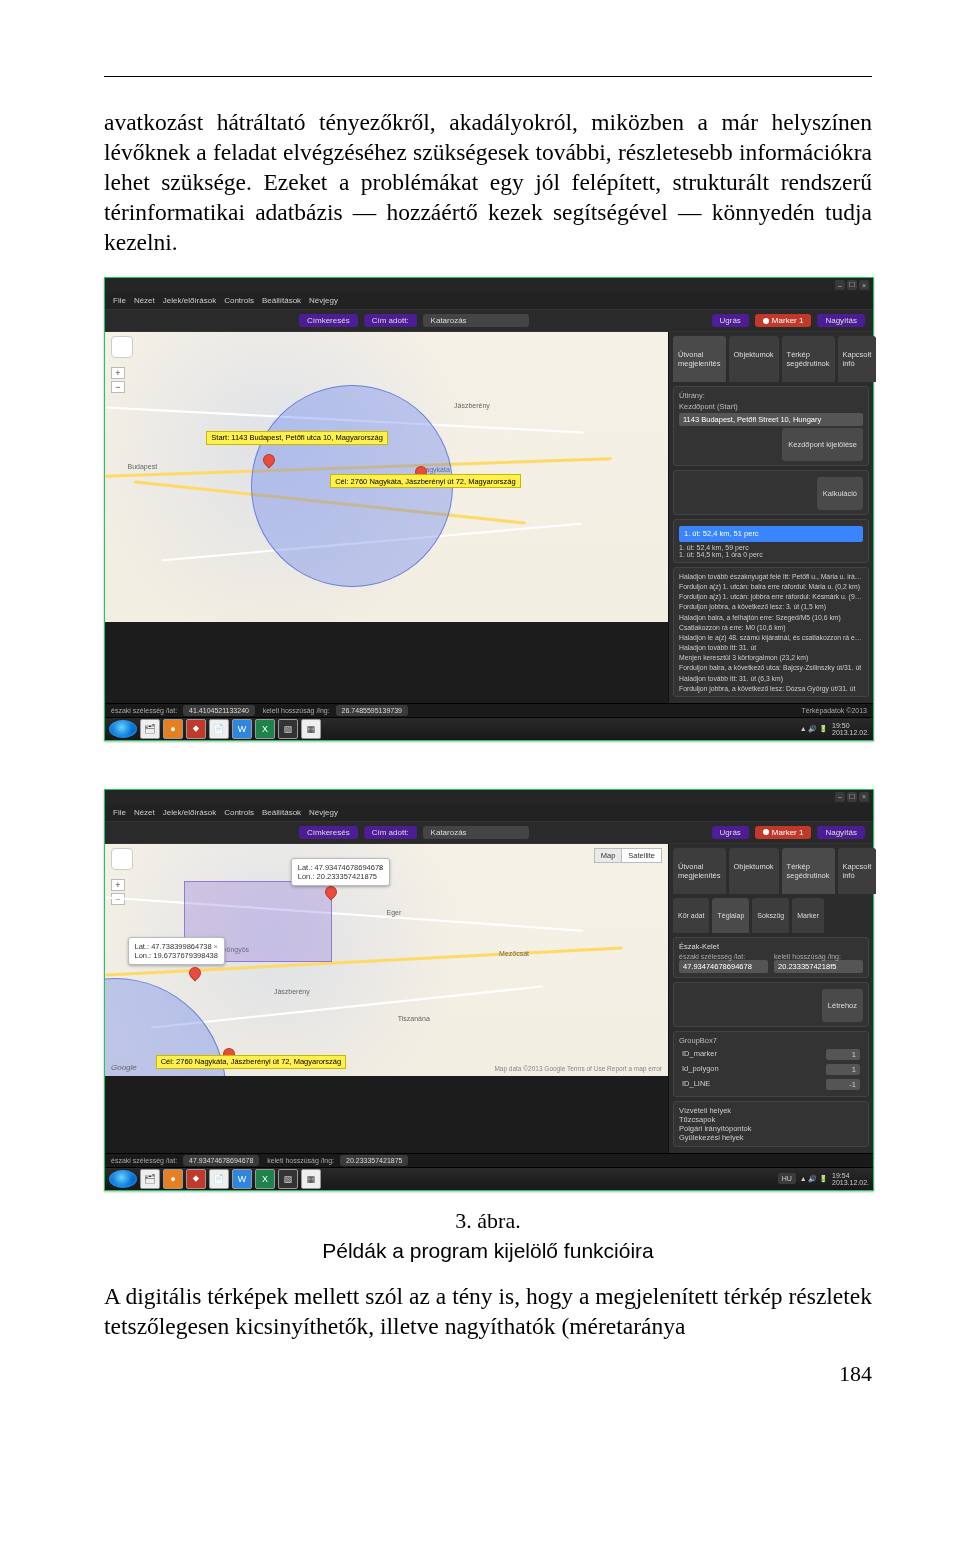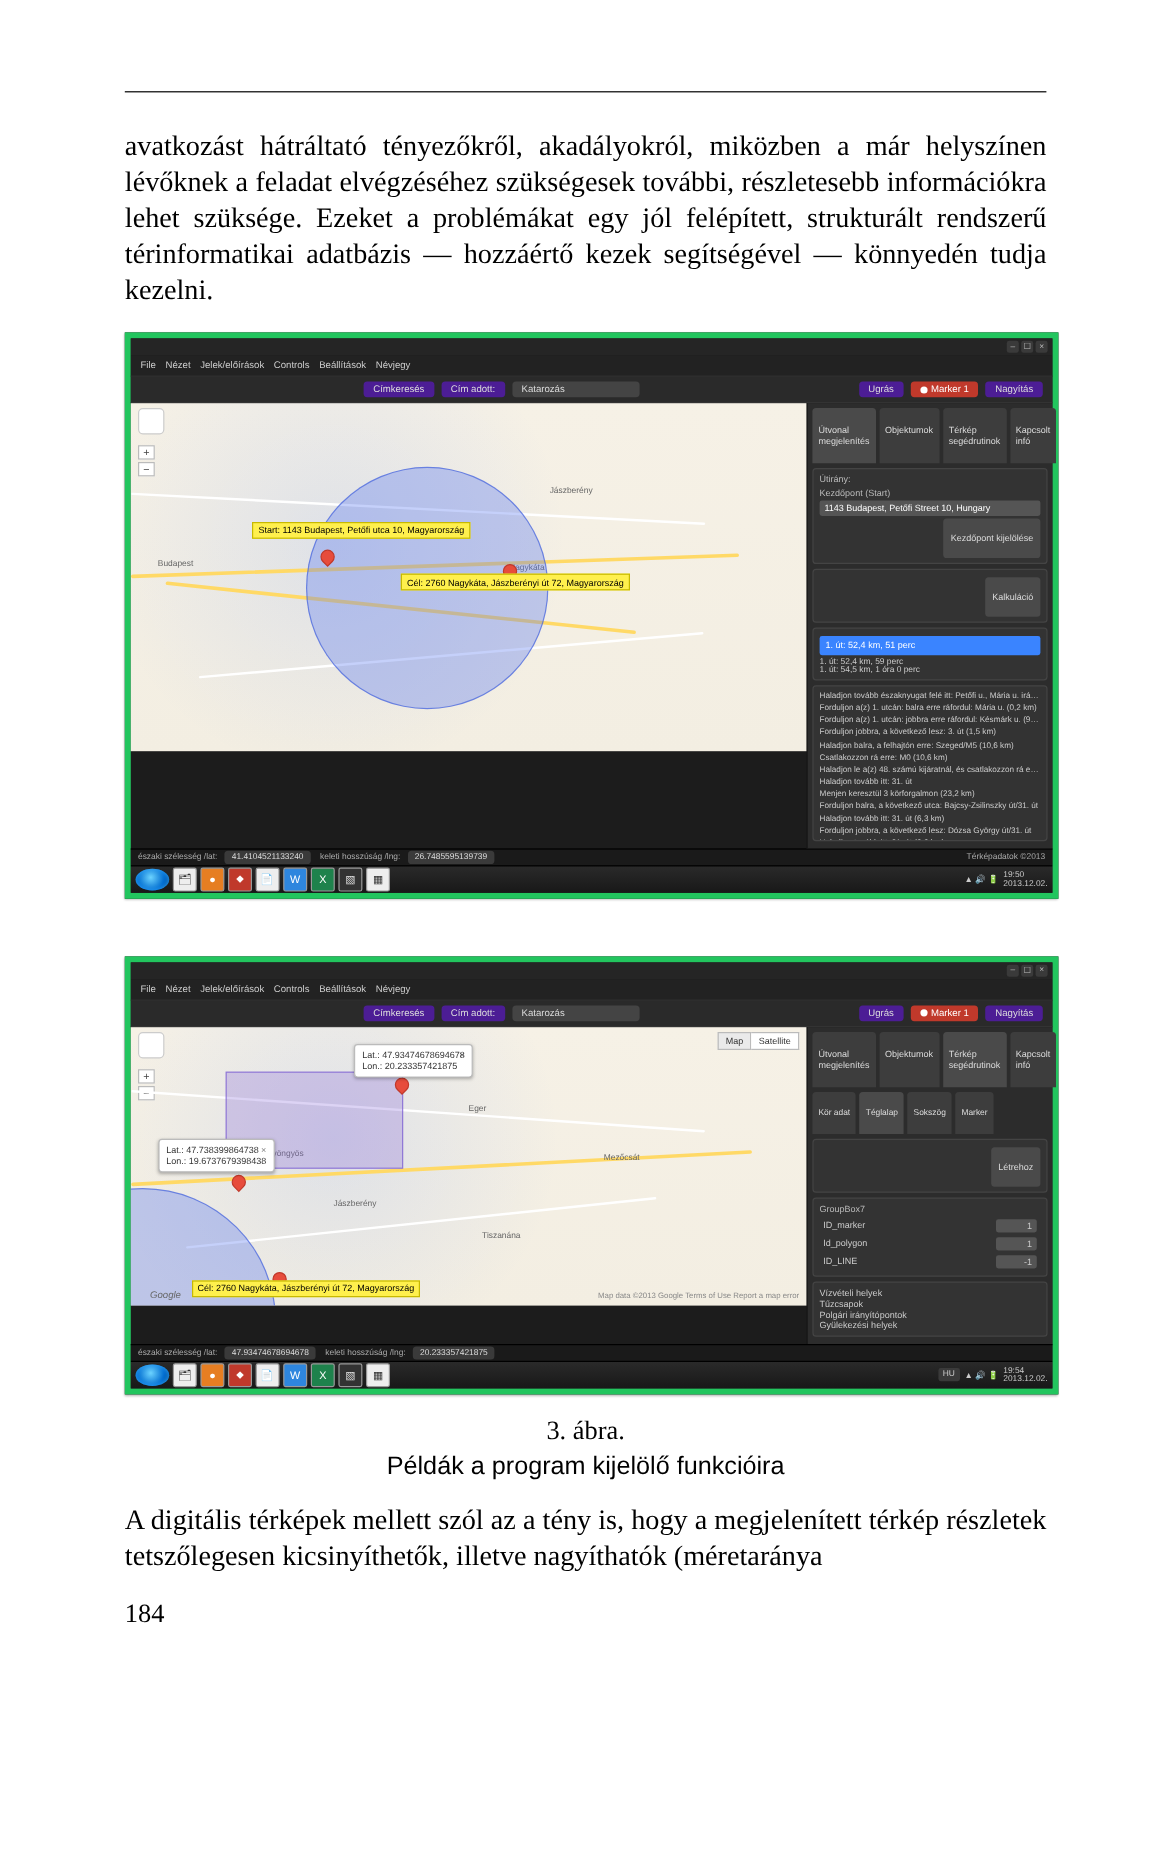--- a/index.html
+++ b/index.html
@@ -32,21 +32,21 @@
   }
 
   
   .app {
     width: 768px;
     margin: 0 auto;
     background: #1c1c1c;
     color: #ddd;
     font-family: Arial, Helvetica, sans-serif;
     font-size: 8.5px;
-    border: 5px solid #22c55e;
+    border: 1px solid #22c55e;
     box-shadow: 0 1px 2px rgba(0,0,0,.3);
     position: relative;
   }
   .titlebar {
     background: #252525;
     height: 14px;
     display: flex;
     align-items: center;
     justify-content: space-between;
     padding: 0 4px;
@@ -283,20 +283,21 @@
   .fig-caption {
     text-align: center;
     font-size: 22px;
     margin-top: 16px;
     line-height: 1.3;
   }
   .fig-title { font-family: Arial, Helvetica, sans-serif; font-size: 21px; display:block; margin-top:2px; }
   .page-num {
     font-size: 22px;
     margin-top: 12px;
+    text-align: right;
   }
 </style>
 </head>
 <body>
 
 <div class="page">
   <hr class="top-rule">
 
   <p class="body-text">avatkozást hátráltató tényezőkről, akadályokról, miközben a már helyszínen lévőknek a feladat elvégzéséhez szükségesek további, részletesebb információkra lehet szüksége. Ezeket a problémákat egy jól felépített, strukturált rendszerű térinformatikai adatbázis — hozzáértő kezek segítségével — könnyedén tudja kezelni.</p>
 
@@ -513,37 +514,50 @@
             <div>Lat.: 47.738399864738</div>
             <div>Lon.: 19.6737679398438</div>
           </div>
 
           <div class="marker" style="left:21%; top:88%">
               <div class="pin"></div>
             </div>
           <div class="label-yellow" style="left:9%; top:91%">Cél: 2760 Nagykáta, Jászberényi út 72, Magyarország</div>
 
           <div style="position:absolute; right:6px; bottom:4px; font-size:6.5px; color:#888">Map data ©2013 Google   Terms of Use   Report a map error</div>
-          <div style="position:absolute; left:16px; bottom:4px; font-size:8px; color:#666; font-style:italic">Google</div>
+          <div style="position:absolute; left:6px; bottom:4px; font-size:8px; color:#666; font-style:italic">Google</div>
         </div>
 
         <div class="side">
           <div class="tabs">
             <span class="tab">Útvonal megjelenítés</span>
             <span class="tab">Objektumok</span>
             <span class="tab active">Térkép segédrutinok</span>
             <span class="tab">Kapcsolt infó</span>
           </div>
           <div class="tabs" style="font-size:7px">
             <span class="tab">Kör adat</span>
             <span class="tab active">Téglalap</span>
             <span class="tab">Sokszög</span>
             <span class="tab">Marker</span>
           </div>
 
+          <div class="panel-block">
+            <div class="panel-label" style="color:#ddd">Észak‑Kelet</div>
+            <div class="kv-row">
+              <div class="kv-col">
+                <div class="klabel">északi szélesség /lat:</div>
+                <div class="panel-input">47.93474678694678</div>
+              </div>
+              <div class="kv-col">
+                <div class="klabel">keleti hosszúság /lng:</div>
+                <div class="panel-input">20.2333574218f5</div>
+              </div>
+            </div>
+          </div>
           <div class="panel-block btn-row">
             <span class="btn-grey">Létrehoz</span>
           </div>
 
           <div class="panel-block group-list">
             <div class="panel-label">GroupBox7</div>
             <div class="grow">
                 <span>ID_marker</span>
               <span class="gval">1</span>
               </div>

